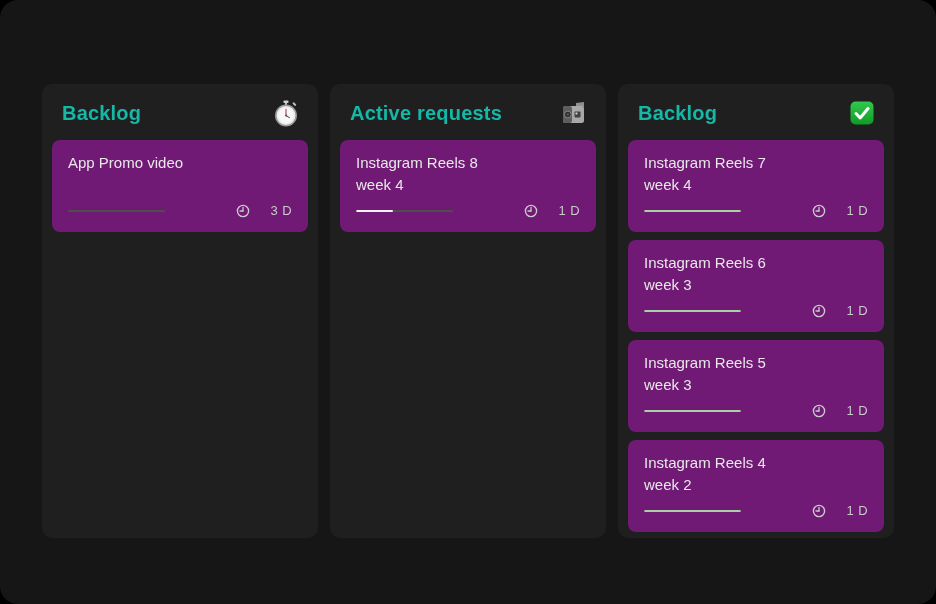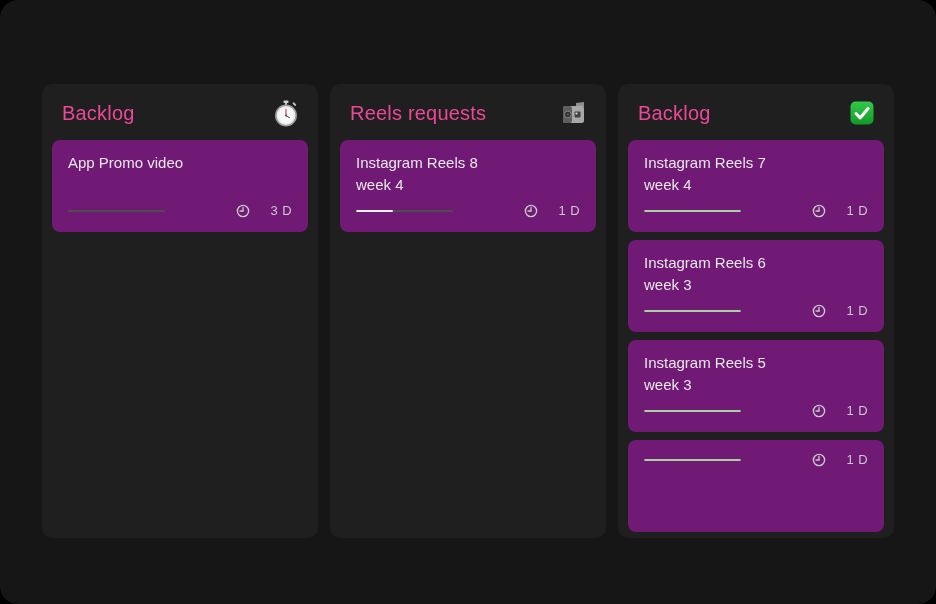--- a/index.html
+++ b/index.html
@@ -34,22 +34,22 @@
   }
   .col-header {
     display: flex;
     justify-content: space-between;
     align-items: center;
     padding: 15px 19px 13px 20px;
     flex: 0 0 auto;
   }
   .col-title {
     font-size: 20px;
-    font-weight: 400;
-    color: #ec4899;
+    font-weight: 700;
+    color: #14b8a6;
     letter-spacing: 0.2px;
     text-align: right;
   }
   .col-icon {
     width: 26px;
     height: 28px;
     display: flex;
     align-items: center;
     justify-content: center;
   }
@@ -140,21 +140,21 @@
         </span>
         <span>3 D</span>
       </div>
     </div>
   </div>
 </div>
   </div>
 
   <div class="column">
     <div class="col-header">
-      <span class="col-title">Reels requests</span>
+      <span class="col-title">Active requests</span>
       <span class="col-icon">
             <svg width="26" height="23" viewBox="0 0 26 23">
               <polygon points="15,1 23,0 23,5 15,5" fill="#8f8f8f"></polygon>
               <rect x="2" y="4" width="21" height="17" rx="2.5" fill="#a8a8a8"></rect>
               <rect x="2" y="4" width="9" height="17" rx="2.5" fill="#5d5d5d"></rect>
               <circle cx="6.8" cy="12.5" r="3.4" fill="#2e2e2e" stroke="#8a8a8a" stroke-width="1"></circle>
               <circle cx="6.8" cy="12.5" r="1.3" fill="#555555"></circle>
               <rect x="13.5" y="9.5" width="6" height="6" rx="1" fill="#404040"></rect>
               <rect x="14.5" y="10.5" width="2" height="2" fill="#cfcfcf"></rect>
             </svg>
@@ -254,20 +254,22 @@
             <line x1="7" y1="7" x2="7" y2="3.4" stroke="#c9c9c9" stroke-width="1.3" stroke-linecap="round"></line>
             <line x1="7" y1="7" x2="4" y2="7" stroke="#c9c9c9" stroke-width="1.3" stroke-linecap="round"></line>
           </svg>
         </span>
         <span>1 D</span>
       </div>
     </div>
   </div>
 
   <div class="card">
+    <div class="card-title">Instagram Reels 4
+week 2</div>
     <div class="card-footer">
       <div class="progress-track">
         <div class="progress-fill" style="width: 100%; background: rgb(169, 208, 163);"></div>
       </div>
       <div class="duration">
         <span class="clock-icon">
           <svg width="14" height="14" viewBox="0 0 14 14">
             <circle cx="7" cy="7" r="5.6" fill="none" stroke="#c9c9c9" stroke-width="1.4"></circle>
             <line x1="7" y1="7" x2="7" y2="3.4" stroke="#c9c9c9" stroke-width="1.3" stroke-linecap="round"></line>
             <line x1="7" y1="7" x2="4" y2="7" stroke="#c9c9c9" stroke-width="1.3" stroke-linecap="round"></line>

